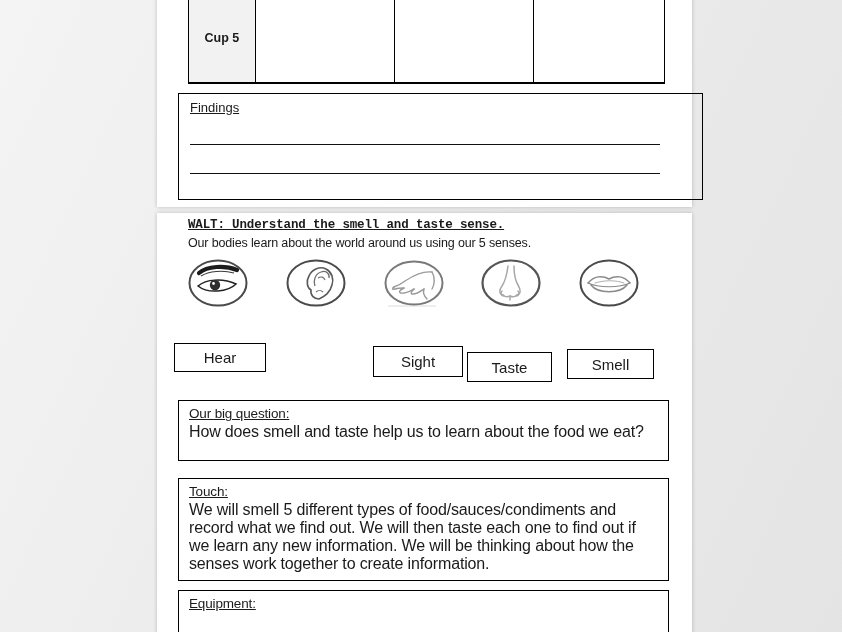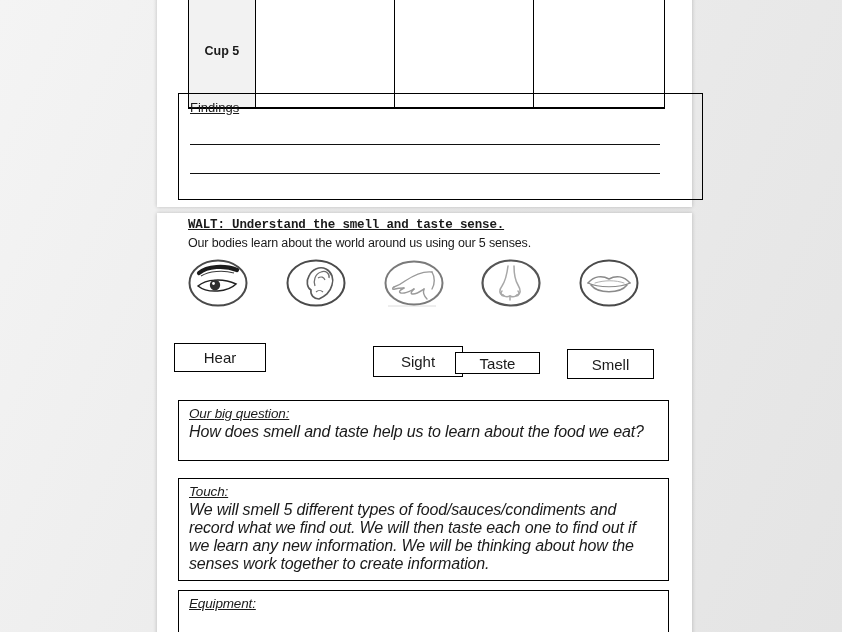--- a/index.html
+++ b/index.html
@@ -8,21 +8,21 @@
     background:linear-gradient(115deg,#f4f4f4 0%,#ececec 45%,#e4e4e4 100%);
     font-family:"Liberation Sans",sans-serif;color:#1a1a1a;
     -webkit-font-smoothing:antialiased;
   }
   .page{position:absolute;left:157px;width:535px;background:#fff;
         box-shadow:0 0 4px rgba(0,0,0,0.22);}
   #page1{top:-10px;height:217px;}
   #page2{top:213px;height:427px;}
 
   
-  .cup-table{position:absolute;left:31px;top:10px;width:477px;height:109px;
+  .cup-table{position:absolute;left:31px;top:10px;width:477px;height:84px;
              display:flex;border-bottom:2px solid #000;box-sizing:border-box;
              border-left:1.5px solid #000;}
   .cup-table .cell{border-right:1.5px solid #000;box-sizing:border-box;height:100%;}
   .cup-table .label-cell{width:67px;background:#f2f2f2;display:flex;
              align-items:center;justify-content:center;font-weight:bold;
              font-size:12.5px;padding-bottom:6px;}
   .cup-table .c2{width:139px;} .cup-table .c3{width:140px;} .cup-table .c4{width:131px;}
 
   .findings-box{position:absolute;left:21px;top:103px;width:525px;height:107px;
              border:1.5px solid #000;box-sizing:border-box;}
@@ -42,25 +42,25 @@
   .sense-icon:nth-of-type(4){left:323px;}
   .sense-icon:nth-of-type(5){left:421px;}
   .sense-icon svg{width:100%;height:100%;display:block;}
 
   .sense-box{position:absolute;border:1.5px solid #000;box-sizing:border-box;
         display:flex;align-items:center;justify-content:center;font-size:15px;
         background:#fff;}
   .sense-box.b1{left:17px; top:130px;width:92px;height:29px;}
   .sense-box.b2{left:120px;top:135px;width:87px;height:30px;}
   .sense-box.b3{left:216px;top:133px;width:90px;height:31px;}
-  .sense-box.b4{left:298px;top:139px;width:85px;height:22px;}
+  .sense-box.b4{left:310px;top:139px;width:85px;height:30px;}
   .sense-box.b5{left:410px;top:136px;width:87px;height:30px;}
 
   .section-box{position:absolute;left:21px;width:491px;border:1.5px solid #000;
-        box-sizing:border-box;padding:5px 10px 4px 10px;background:#fff;font-style:italic;}
+        box-sizing:border-box;padding:5px 10px 4px 10px;background:#fff;}
   .section-box .title{font-size:13.5px;text-decoration:underline;letter-spacing:-0.15px;}
   .section-box .text{font-size:16px;line-height:18px;margin-top:2px;letter-spacing:-0.15px;}
   #big-question{top:187px;height:61px;}
   #method{top:265px;height:103px;}
   #equipment{top:377px;height:88px;}
 </style>
 </head>
 <body>
 
 <div class="page" id="page1">

